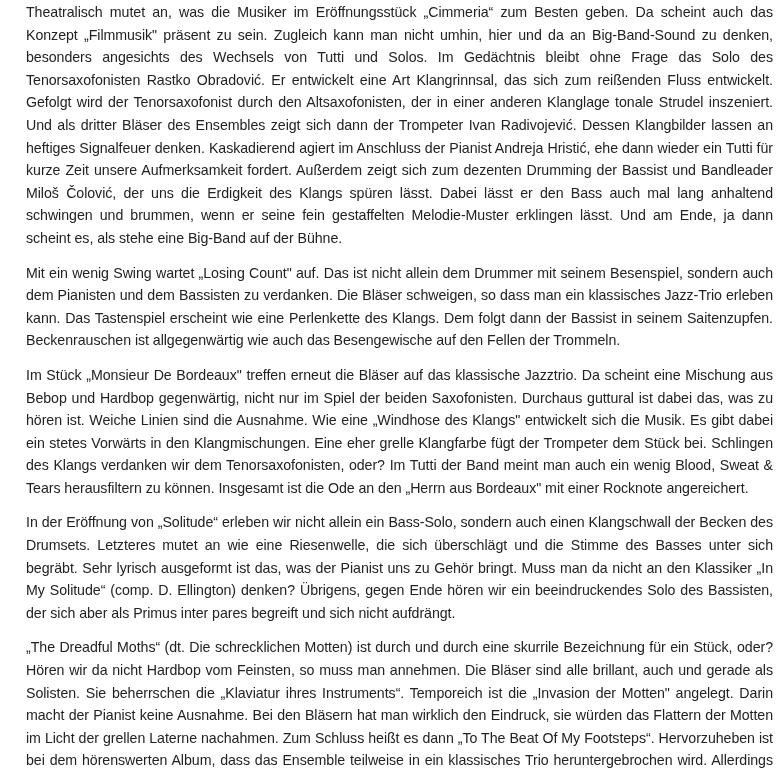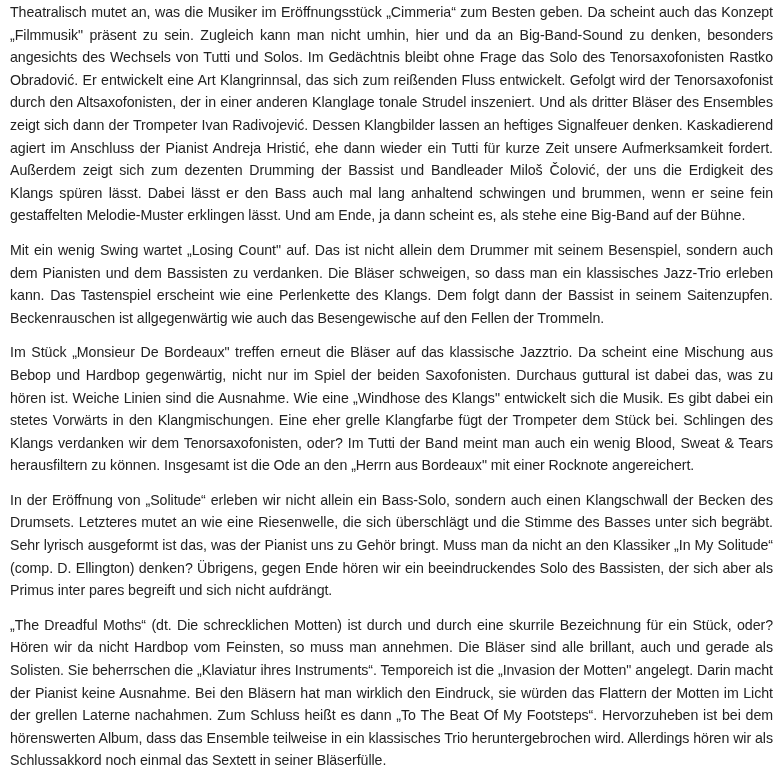--- a/index.html
+++ b/index.html
@@ -14,21 +14,21 @@
     font-family: "Liberation Sans", "DejaVu Sans", sans-serif;
     color: #222222;
   }
   .article {
     position: absolute;
     left: 10px;
     top: 1px;
     width: 763px;
   }
   .article p {
-    margin: 0 0 12px 0;
+    margin: 0 0 12px 16px;
     font-size: 14.2px;
     line-height: 22.6px;
     text-align: justify;
     letter-spacing: -0.05px;
     hyphens: none;
   }
 </style>
 </head>
 <body>
 

